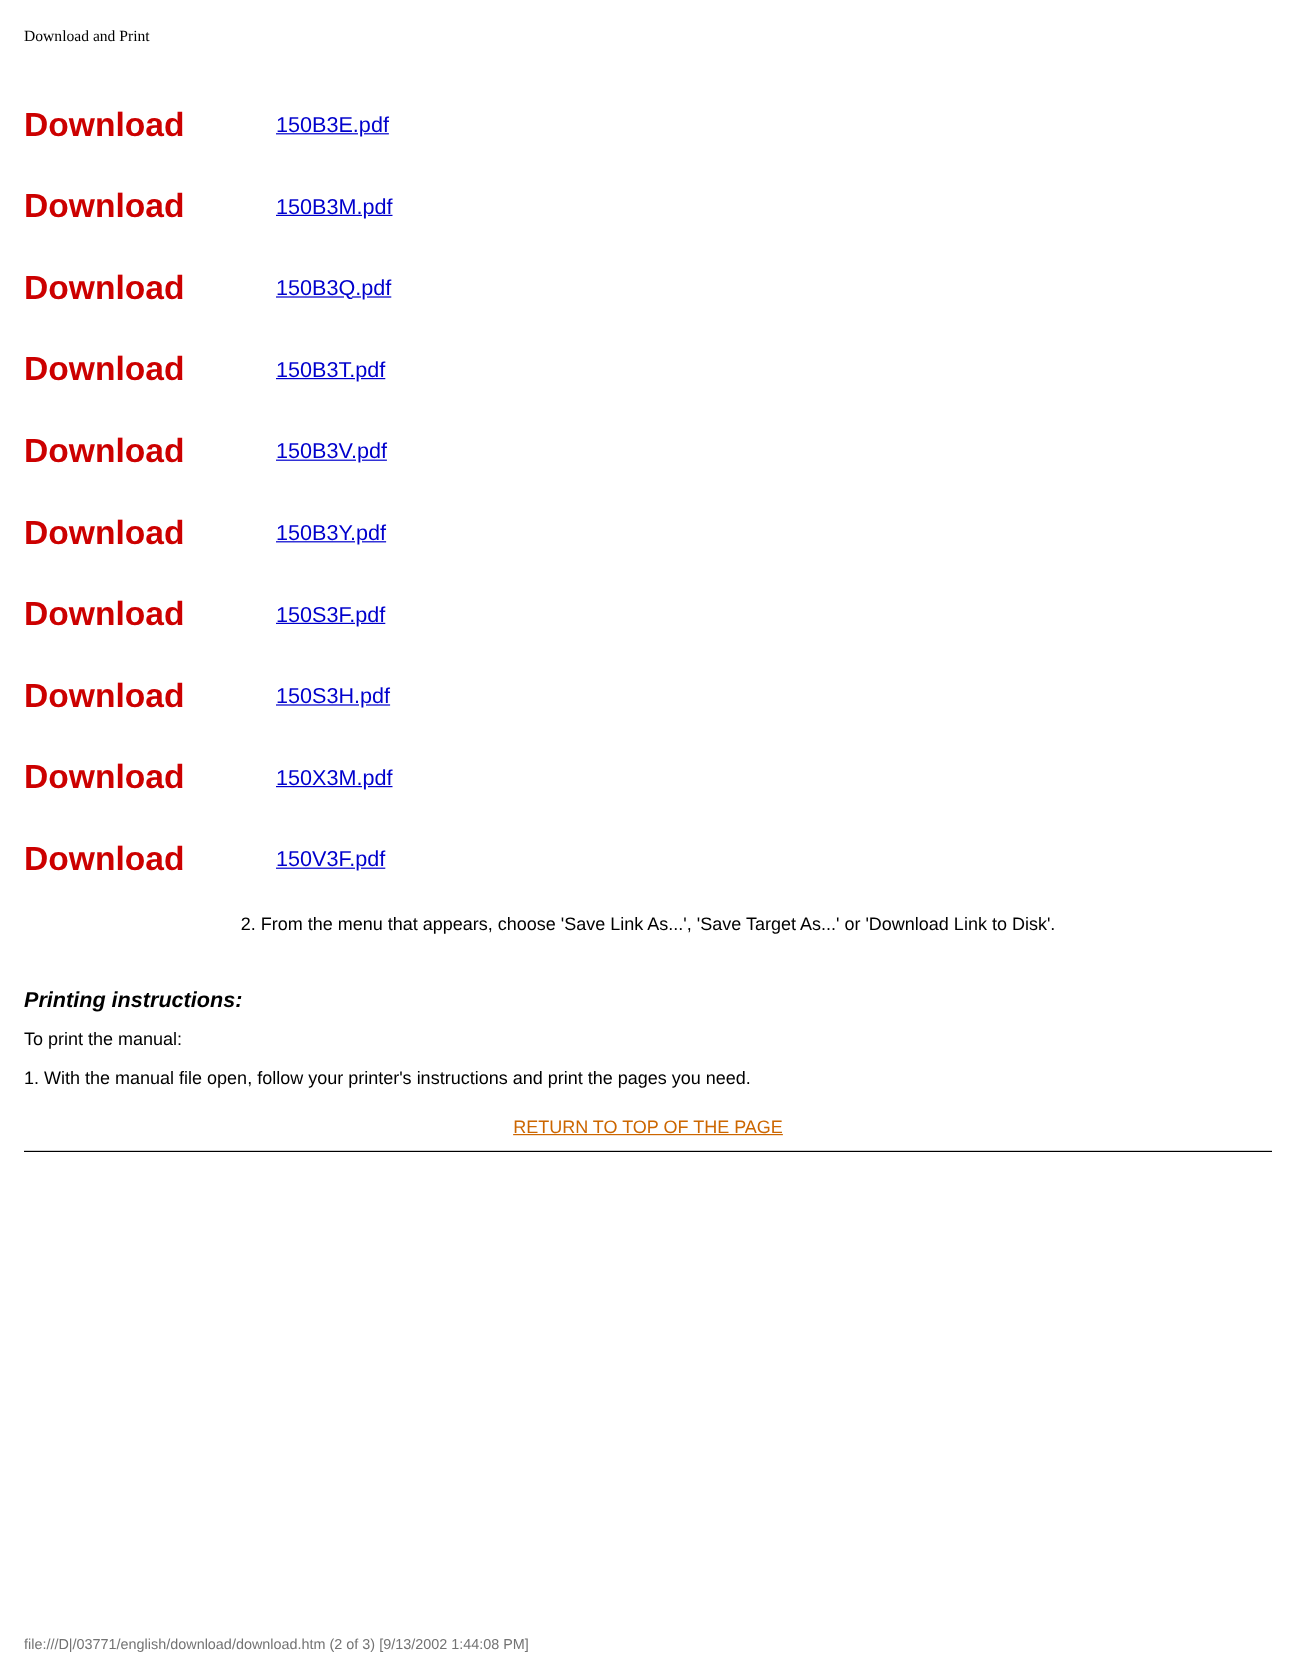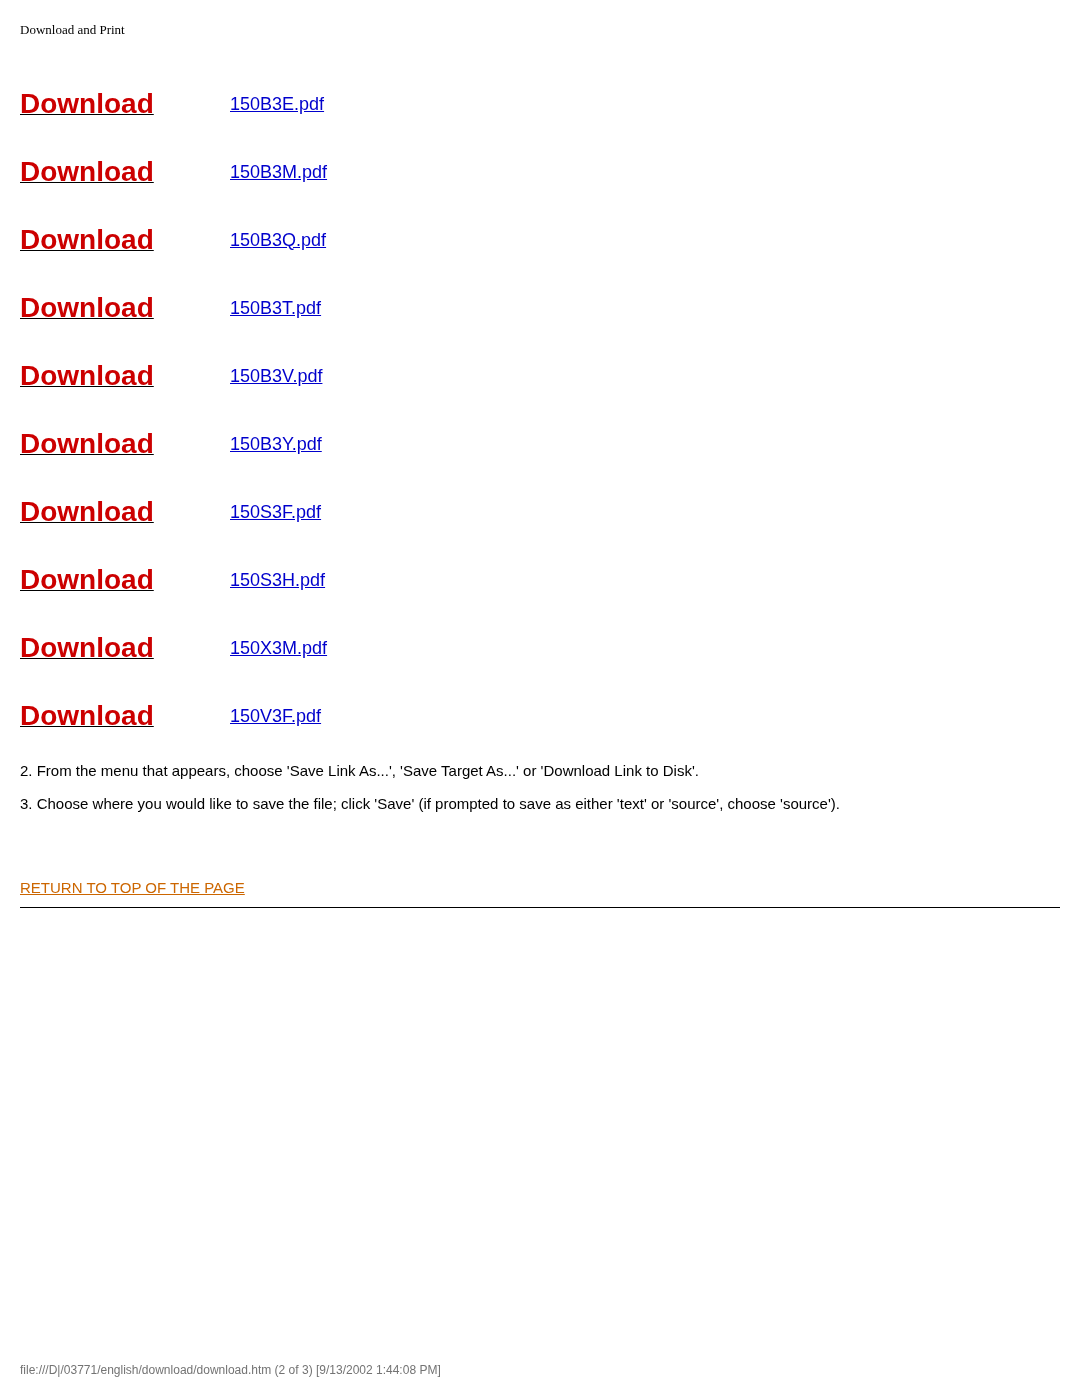--- a/index.html
+++ b/index.html
@@ -36,21 +36,20 @@
 
     .download-row {
       display: table-row;
     }
 
     .download-label-cell {
       display: table-cell;
       width: 200px;
       padding: 18px 10px 18px 0;
       vertical-align: middle;
-      text-decoration: underline;
     }
 
     .download-label {
       color: #cc0000;
       font-size: 28px;
       font-weight: bold;
       font-family: Arial, sans-serif;
     }
 
     .download-link-cell {
@@ -69,20 +68,21 @@
     .instructions-section {
       margin-top: 10px;
       padding: 0 0 10px 0;
     }
 
     .instruction-text {
       font-size: 15px;
       margin-bottom: 10px;
       line-height: 1.5;
       font-family: Arial, sans-serif;
+      text-align: center;
     }
 
     .printing-section {
       margin-top: 20px;
     }
 
     .printing-title {
       font-size: 18px;
       font-style: italic;
       font-weight: bold;
@@ -91,22 +91,22 @@
     }
 
     .printing-text {
       font-size: 15px;
       margin-bottom: 10px;
       line-height: 1.5;
       font-family: Arial, sans-serif;
     }
 
     .return-link-section {
-      text-align: left;
-      margin-top: 44px;
+      text-align: center;
+      margin-top: 20px;
       margin-bottom: 10px;
     }
 
     .return-link {
       color: #cc6600;
       font-size: 15px;
       font-family: Arial, sans-serif;
       text-decoration: underline;
     }
 
@@ -172,23 +172,27 @@
         <div class="download-link-cell"><a class="download-link" href="#">150X3M.pdf</a></div>
       </div>
       <div class="download-row">
         <div class="download-label-cell"><span class="download-label">Download</span></div>
         <div class="download-link-cell"><a class="download-link" href="#">150V3F.pdf</a></div>
       </div>
     </div>
 
   <div class="instructions-section">
     <p class="instruction-text">2. From the menu that appears, choose 'Save Link As...', 'Save Target As...' or 'Download Link to Disk'.</p>
-    <p class="instruction-text">3. Choose where you would like to save the file; click 'Save' (if prompted to save as either 'text' or 'source', choose 'source').</p>
   </div>
 
+  <div class="printing-section">
+    <div class="printing-title">Printing instructions:</div>
+    <p class="printing-text">To print the manual:</p>
+    <p class="printing-text">1. With the manual file open, follow your printer's instructions and print the pages you need.</p>
+  </div>
 
   <div class="return-link-section">
     <a class="return-link" href="#">RETURN TO TOP OF THE PAGE</a>
   </div>
 
   <hr class="horizontal-rule">
 </div>
 
 <div class="page-footer">
   <span>file:///D|/03771/english/download/download.htm (2 of 3) [9/13/2002 1:44:08 PM]</span>

